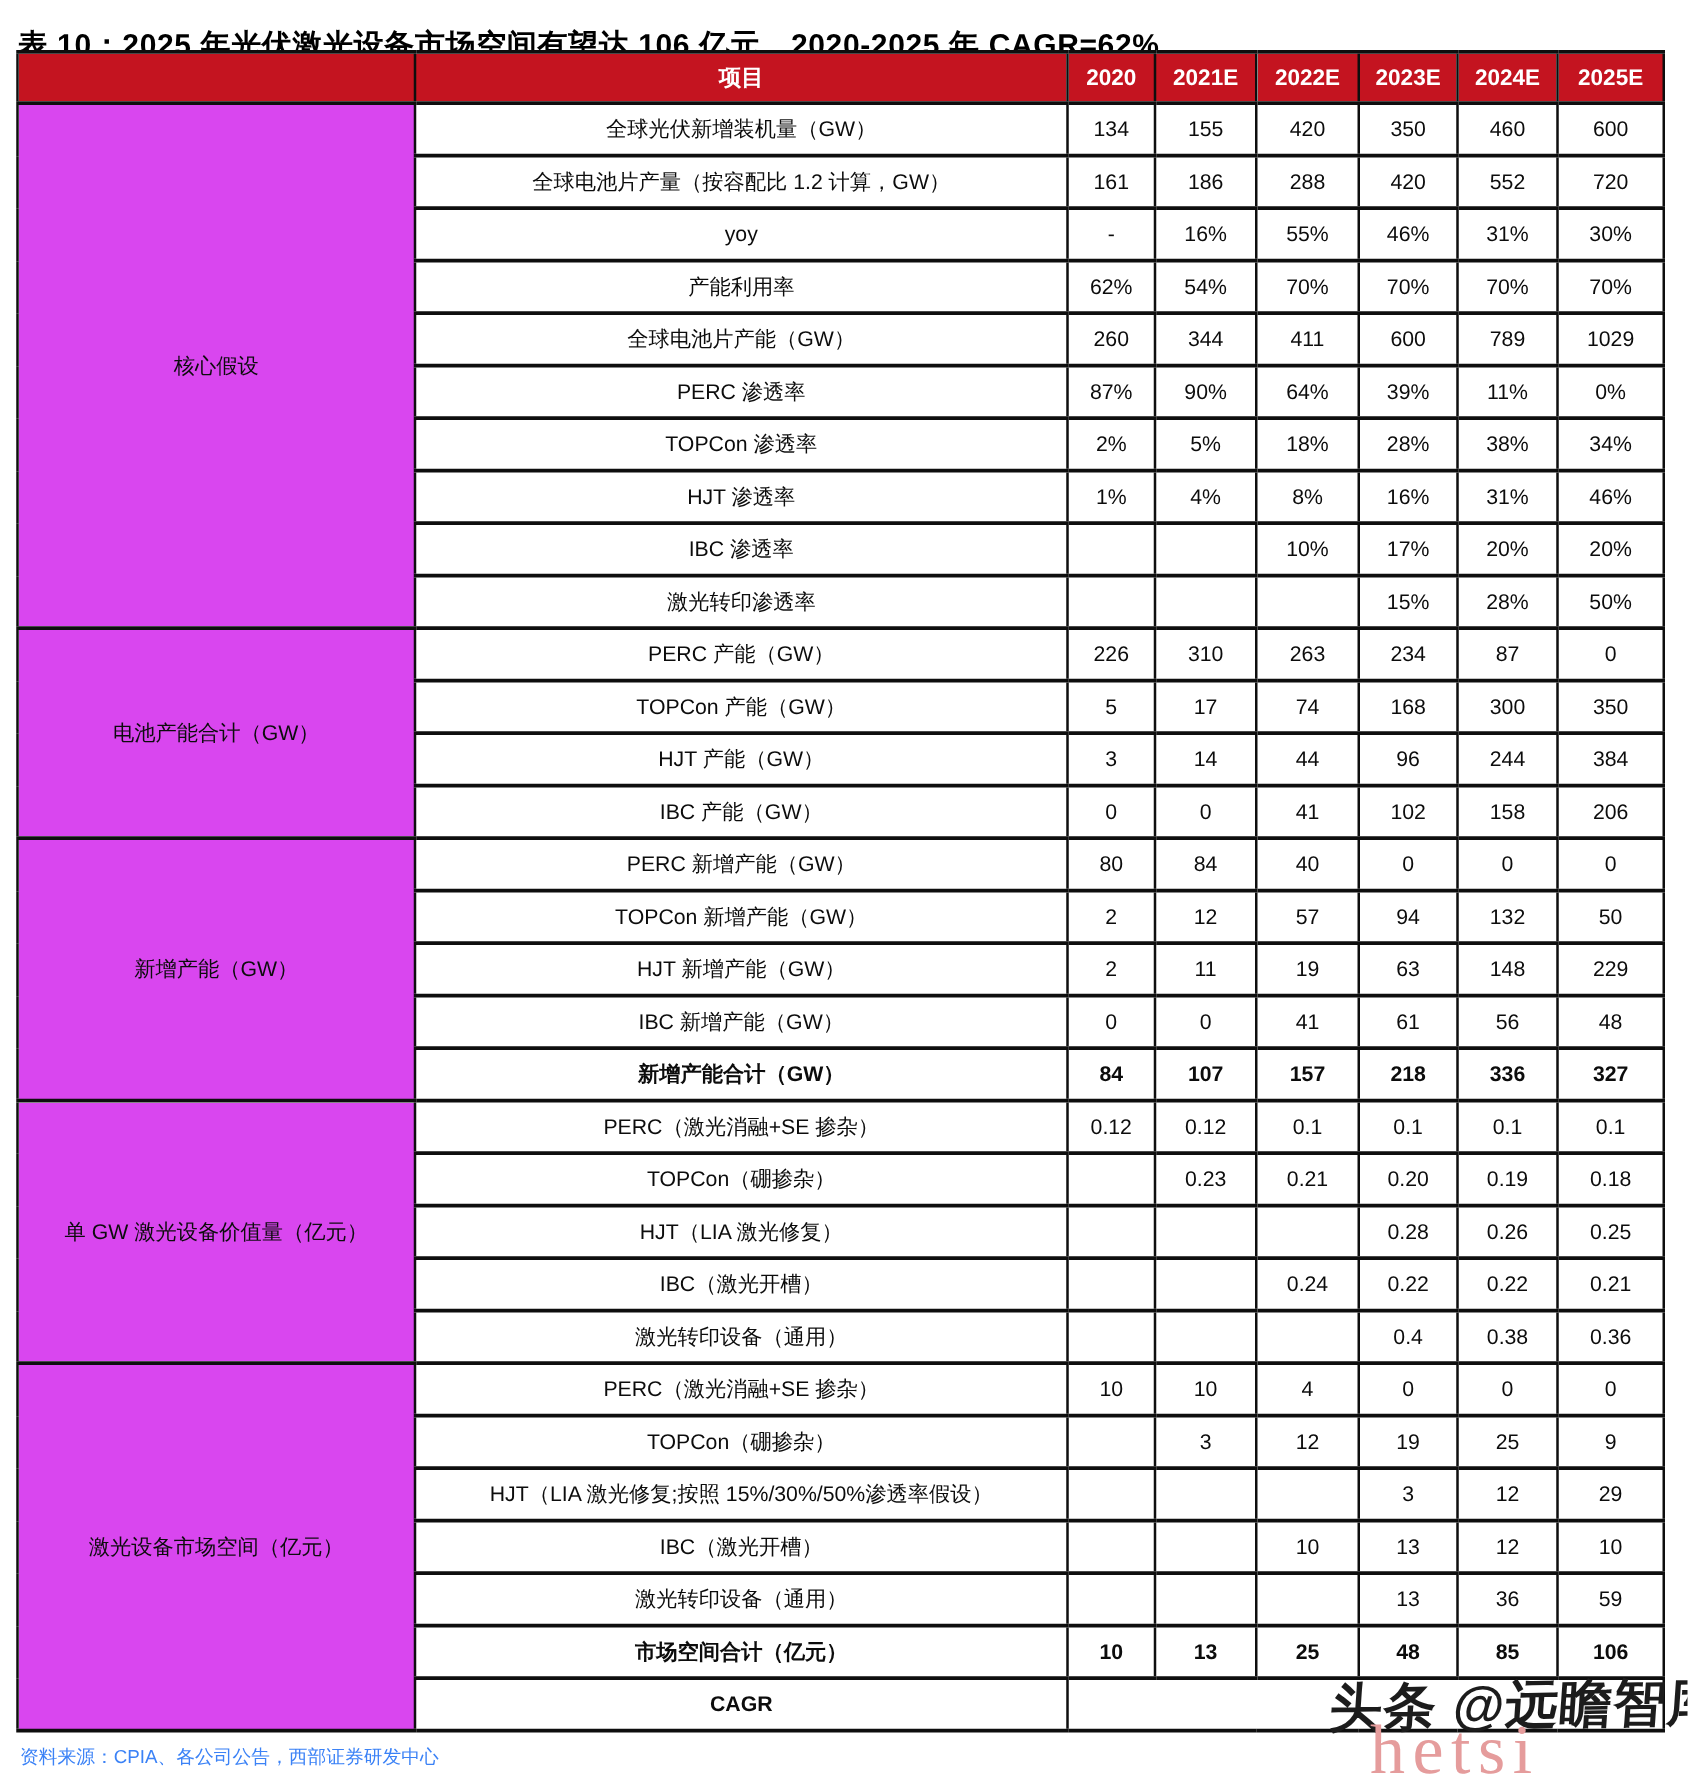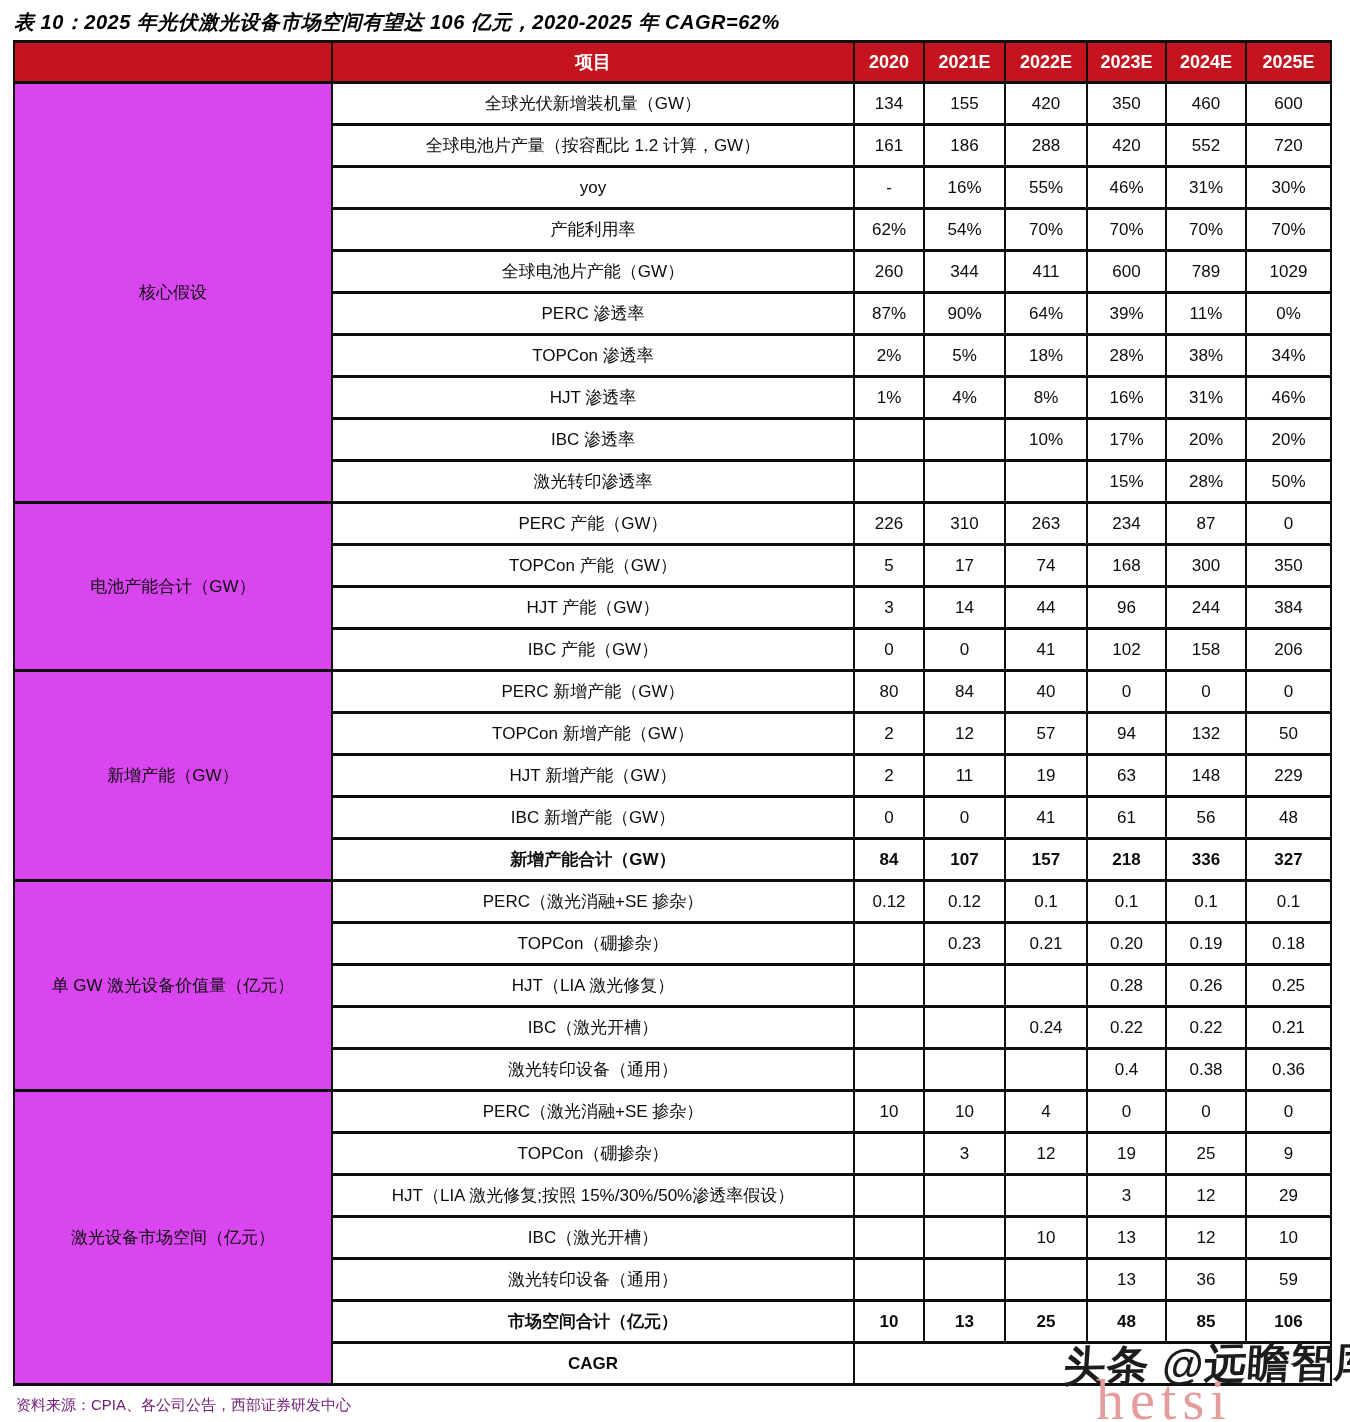--- a/index.html
+++ b/index.html
@@ -5,23 +5,23 @@
   html, body { margin:0; padding:0; }
   body {
     width:1350px; height:1422px;
     background:#ffffff;
     font-family:"Liberation Sans", sans-serif;
     position:relative;
     overflow:hidden;
     color:#0d0d0d;
   }
   .page-title {
-    position:absolute; top:9px; left:14px;
-    font-size:20px; font-weight:bold; color:#000;
-    letter-spacing:0.5px; white-space:nowrap;font-style:italic;
+    position:absolute; top:20px; left:14px;
+    font-size:24px; font-weight:bold; color:#000;
+    letter-spacing:0.5px; white-space:nowrap;
   }
   table.report-table {
     position:absolute; top:40px; left:13px;
     border-collapse:collapse; table-layout:fixed;
     width:1317px;
     background:#ffffff;
   }
   .report-table th, .report-table td {
     border:2px solid #0e0e0e;
     border-top-width:3px; border-bottom-width:3px;
@@ -35,21 +35,21 @@
     background:#c41420; color:#ffffff;
     font-weight:bold; font-size:18px;
   }
   td.group-cell  { font-size:17px; background:#d946ef; }
   td.item-cell   { font-size:17px;margin-top:10px; }
   td.num-cell    { font-size:17px; font-family:"Liberation Sans", sans-serif; }
   td.bold, td.bold * { font-weight:bold; }
   td.cagr-value-cell { background:#ffffff; }
   .footer-note {
     position:absolute; top:1396px; left:16px;
-    font-size:15px; color:#701a75; white-space:nowrap;
+    font-size:15px; color:#3b82f6; white-space:nowrap;
   }
   .wm-main {
     position:absolute; top:1336px; left:1064px;
     font-size:42px; font-weight:bold; color:#1c1c1c;
     white-space:nowrap; letter-spacing:1px;
     transform:skewX(-5deg) rotate(-1deg);
   }
   .wm-sub {
     position:absolute; top:1368px; left:1096px;
     font-size:56px; color:#e59c9c;

